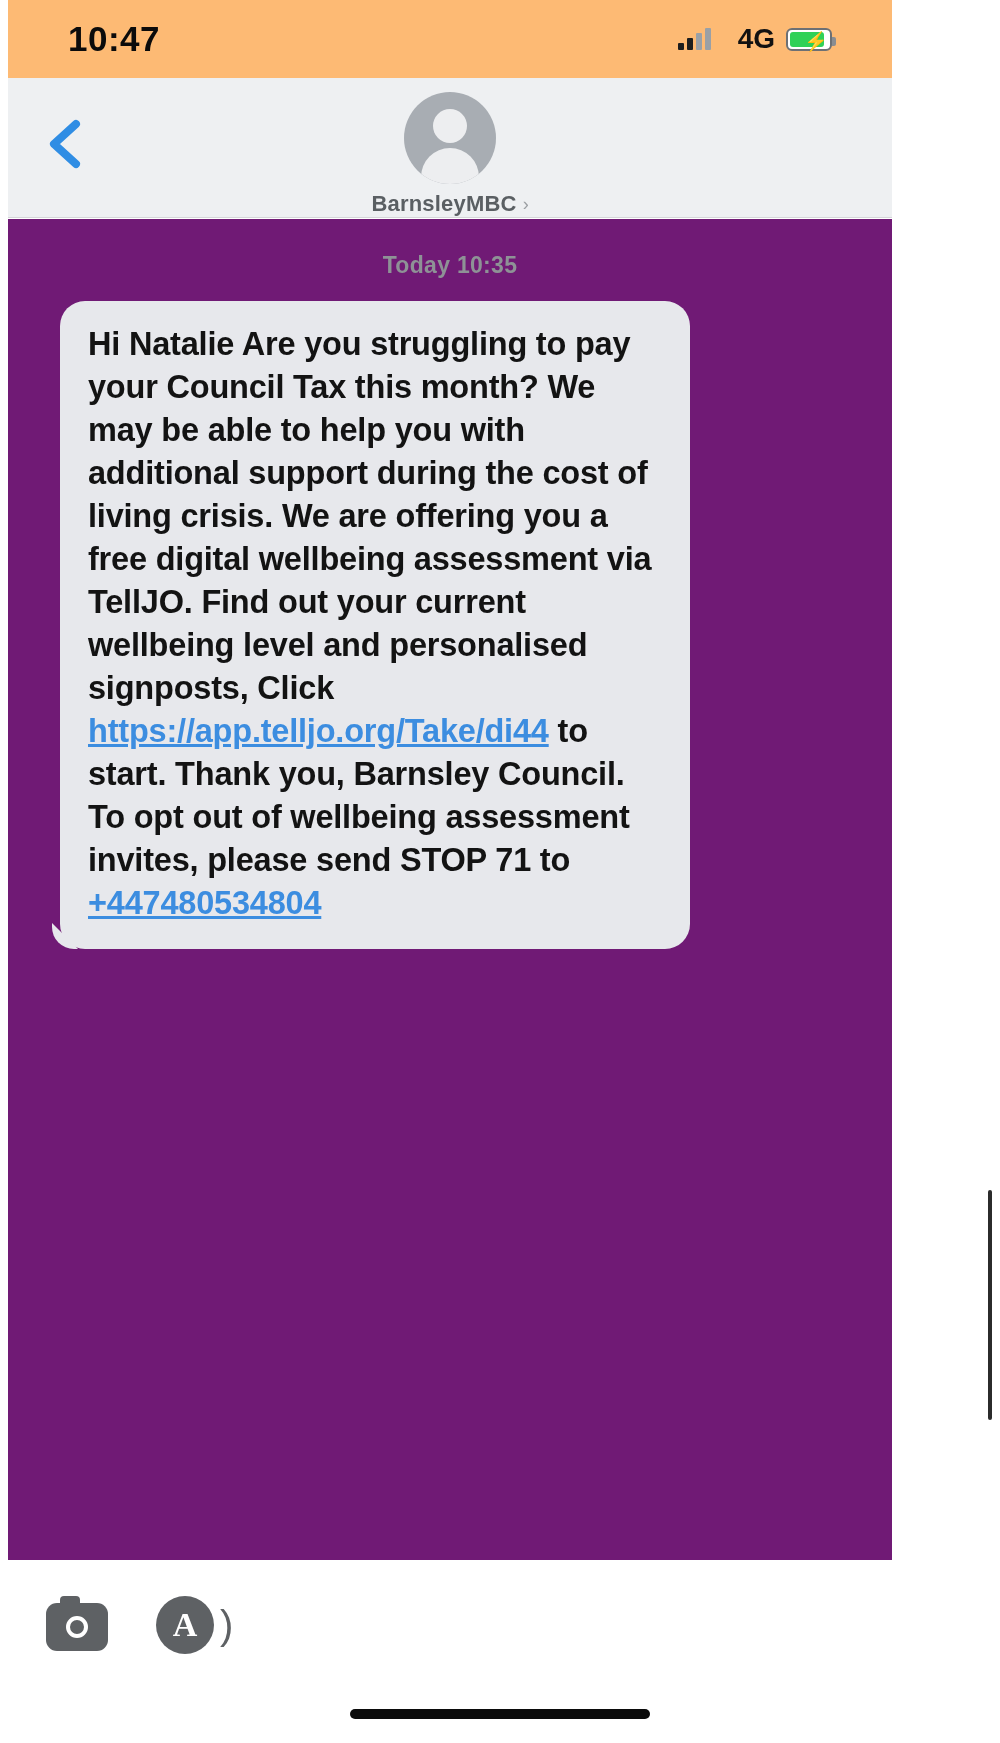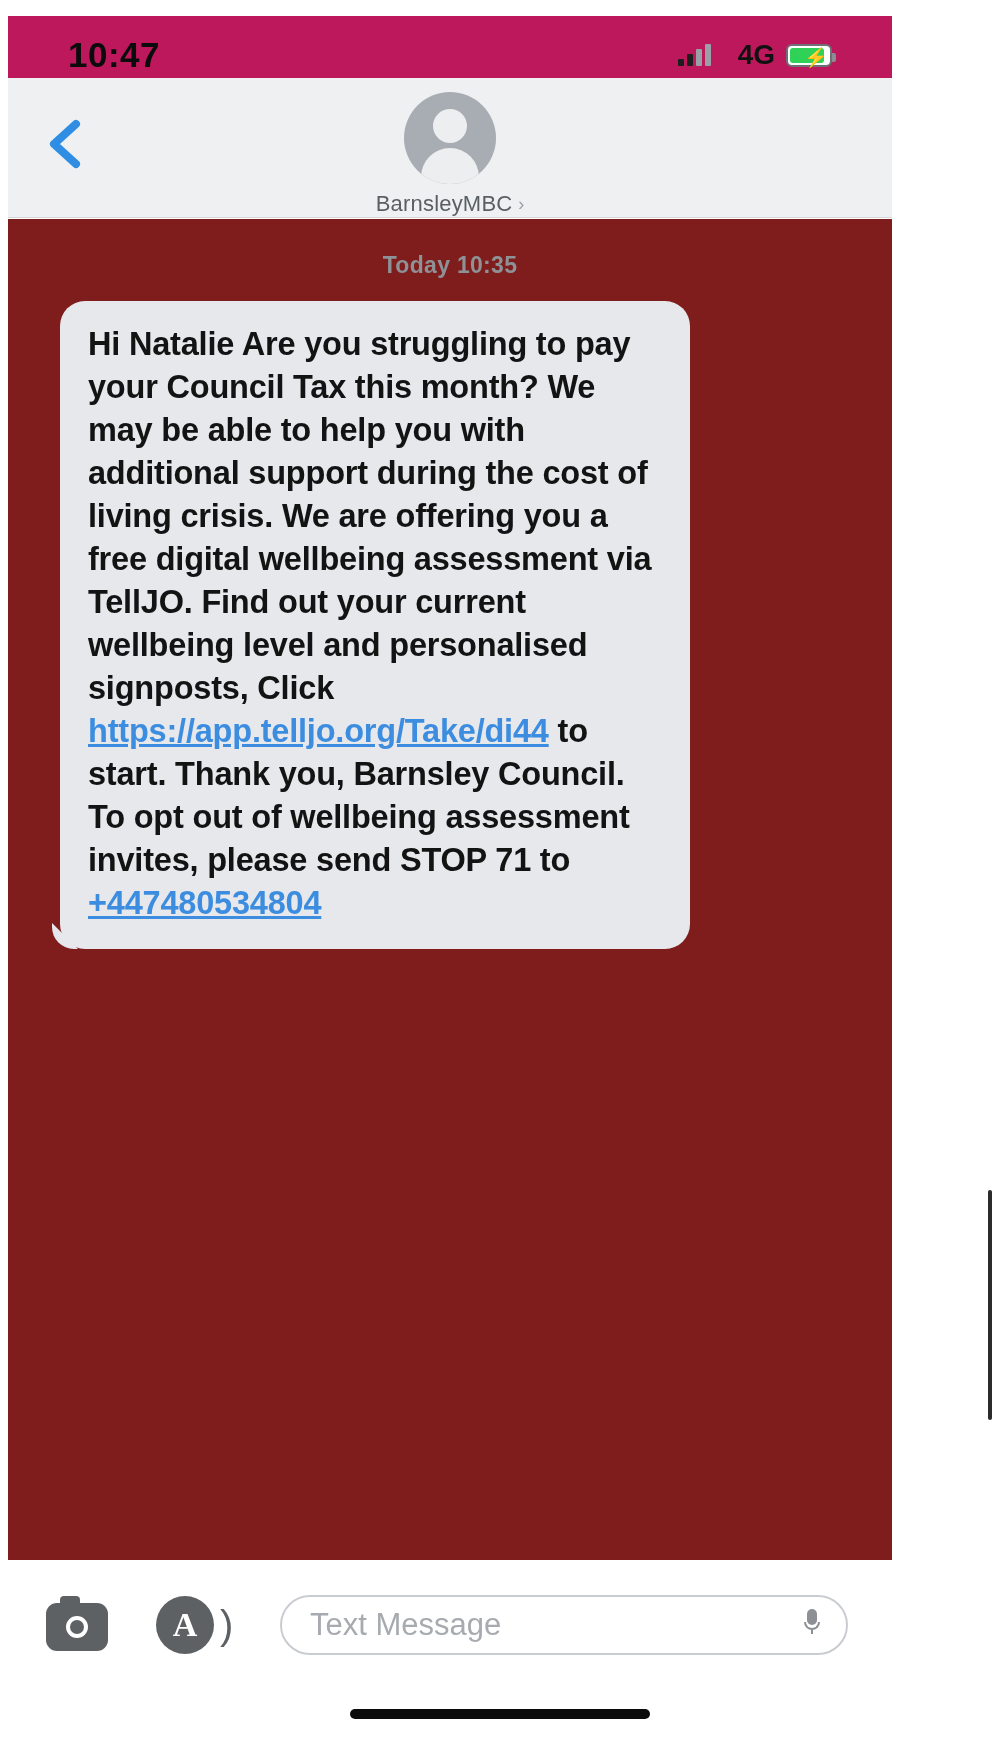--- a/index.html
+++ b/index.html
@@ -35,24 +35,24 @@
     background: #ffffff;
     z-index: 40;
   }
   .gutter.left { left: 0; }
   .gutter.right { right: 0; }
 
   
   #status-bar {
     position: absolute;
     left: 8px;
-    top: 16px;
+    top: 0;
     width: 884px;
     height: 78px;
-    background: #be185d;
+    background: #fdba74;
     display: flex;
     align-items: center;
     justify-content: space-between;
     padding: 0 60px 0 60px;
     box-sizing: border-box;
   }
   #clock {
     font-size: 35px;
     font-weight: bold;
     color: #0b0b0b;
@@ -181,37 +181,37 @@
   }
   #contact-row {
     display: flex;
     align-items: center;
     gap: 6px;
     margin-top: 7px;
   }
   #contact-name {
     font-size: 22px;
     color: #5a5f63;
-    font-weight: normal;
+    font-weight: bold;
     letter-spacing: 0.2px;
   }
   #contact-chevron {
     font-size: 18px;
     color: #9b9fa3;
     line-height: 1;
   }
 
   
   #conversation {
     position: absolute;
     left: 8px;
     top: 219px;
     width: 884px;
     bottom: 183px;
-    background: #7f1d1d;
+    background: #701a75;
   }
   #timestamp {
     text-align: center;
     font-size: 23px;
     color: #8e9296;
     font-weight: bold;
     margin-top: 33px;
     letter-spacing: 0.3px;
   }
   #bubble-wrap {
@@ -449,25 +449,17 @@
 
   <div id="scroll-line"></div>
 
   <div id="composer">
     <div id="camera-button">
       <div class="hump"></div>
       <div class="lens"></div>
     </div>
     <div id="appstore-button">A</div>
     <div id="appstore-arc">)</div>
-    <div id="message-field">
-      <div id="message-input">Text Message</div>
-      <div id="mic-icon">
-        <div class="cap"></div>
-        <div class="base"></div>
-        <div class="stem"></div>
-      </div>
-    </div>
   </div>
 
   <div id="home-indicator"></div>
 
 </div>
 
 </body></html>

